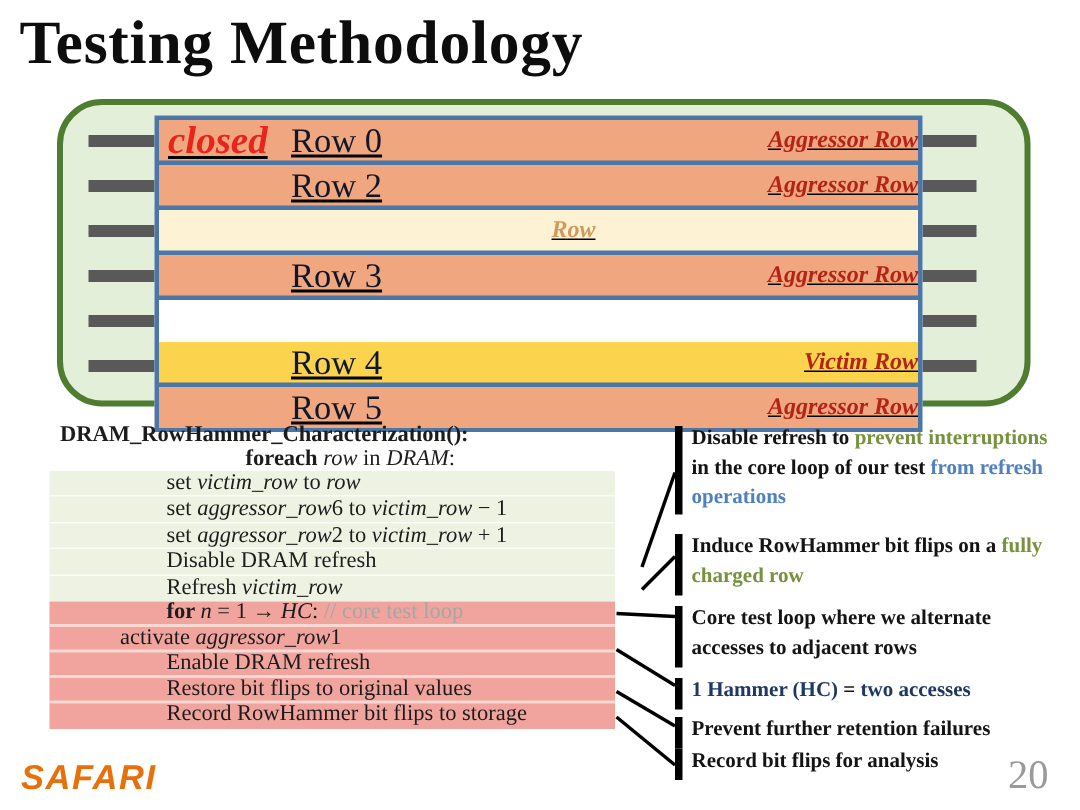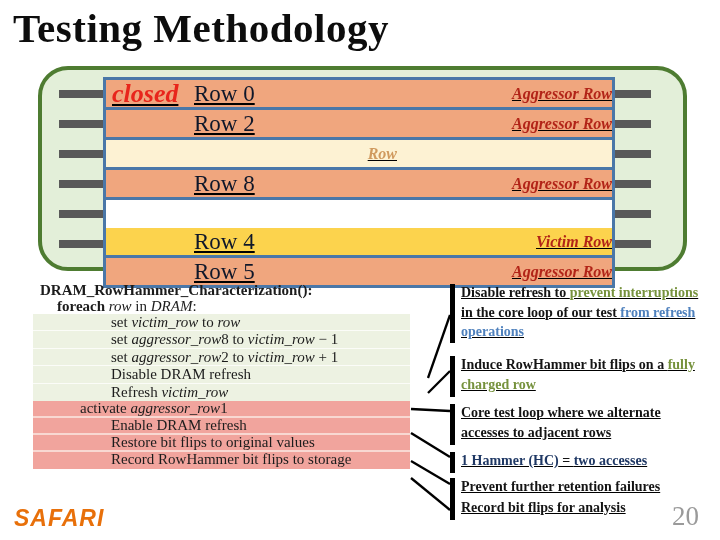--- a/index.html
+++ b/index.html
@@ -38,38 +38,38 @@
   .row-name{font-size:23px;color:#0f172a;line-height:27px;}
   .row-role{
     font-size:16px;font-weight:bold;font-style:italic;color:var(--label_dark_red);
     text-align:right;line-height:27px;
   }
   .row-role.dim{color:var(--row2_label);}
   
   .code{position:absolute;left:33px;top:282px;width:377px;font-size:15px;color:#1c1c1c;}
   .code-line{height:16px;line-height:16px;white-space:nowrap;}
   .code-line.h1{padding-left:7px;font-weight:bold;}
-  .code-line.h2{padding-left:24px;}
+  .code-line.h2{padding-left:24px;text-align:center;}
   .code-block .code-line{height:17.4px;line-height:17.4px;box-sizing:border-box;}
   .block-setup{background:var(--code_setup_bg);}
   .block-setup .code-line{border-bottom:1px solid rgba(255,255,255,0.75);}
   .block-setup .code-line:last-child{border-bottom:none;}
   .block-loop{background:var(--code_loop_bg);}
   .block-loop .code-line{height:17px;line-height:15px;padding-top:0;border-bottom:2px solid #f8d8d2;}
   .block-loop .code-line:last-child{border-bottom:none;}
   .lvl2{padding-left:78px;}
   .lvl3{padding-left:47px;}
   .seg-b{font-weight:bold;}
   .seg-i{font-style:italic;}
   .seg-cm{color:var(--comment_gray);}
   .seg-green{color:var(--ann_green);}
   .seg-blue{color:var(--ann_blue);}
   .seg-navy{color:var(--ann_navy);}
   
-  .annotation{position:absolute;left:450px;width:258px;text-decoration:underline;}
+  .annotation{position:absolute;left:450px;width:258px;}
   .annotation .bar{position:absolute;left:0;top:1px;width:5px;background:#000;}
   .annotation .txt{
     margin-left:11px;width:242px;font-size:14px;font-weight:bold;
     line-height:19.5px;color:#141414;
   }
   
   .connectors{position:absolute;left:0;top:0;pointer-events:none;}
   
   .logo{
     position:absolute;left:14px;top:505px;
@@ -110,46 +110,47 @@
       <span></span>
       <span class="row-name">Row 2</span>
       <span class="row-role">Aggressor Row</span>
     </div>
     <div class="dram-row r-cream">
       <span></span>
       <span class="row-role dim">Row</span>
     </div>
     <div class="dram-row r-salmon">
       <span></span>
-      <span class="row-name">Row 8</span>
+      <span class="row-name">Row 3</span>
       <span class="row-role">Aggressor Row</span>
     </div>
     <div class="dram-row r-yellow">
       <span></span>
       <span class="row-name">Row 4</span>
       <span class="row-role">Victim Row</span>
     </div>
     <div class="dram-row r-salmon">
       <span></span>
       <span class="row-name">Row 5</span>
       <span class="row-role">Aggressor Row</span>
     </div>
   </div>
 
   <div class="code">
     <div class="code-line h1"><span class="seg-b">DRAM_RowHammer_Characterization():</span></div>
     <div class="code-line h2"><span class="seg-b">foreach </span><span class="seg-i">row</span><span> in </span><span class="seg-i">DRAM</span><span>:</span></div>
     <div class="code-block block-setup">
       <div class="code-line lvl2"><span>set </span><span class="seg-i">victim_row</span><span> to </span><span class="seg-i">row</span></div>
-      <div class="code-line lvl2"><span>set </span><span class="seg-i">aggressor_row</span><span>8 to </span><span class="seg-i">victim_row</span><span> − 1</span></div>
+      <div class="code-line lvl2"><span>set </span><span class="seg-i">aggressor_row</span><span>6 to </span><span class="seg-i">victim_row</span><span> − 1</span></div>
       <div class="code-line lvl2"><span>set </span><span class="seg-i">aggressor_row</span><span>2 to </span><span class="seg-i">victim_row</span><span> + 1</span></div>
       <div class="code-line lvl2"><span>Disable DRAM refresh</span></div>
       <div class="code-line lvl2"><span>Refresh </span><span class="seg-i">victim_row</span></div>
     </div>
     <div class="code-block block-loop">
+      <div class="code-line lvl2"><span class="seg-b">for </span><span class="seg-i">n</span><span> = 1 → </span><span class="seg-i">HC</span><span>: </span><span class="seg-cm">// core test loop</span></div>
       <div class="code-line lvl3"><span>activate </span><span class="seg-i">aggressor_row</span><span>1</span></div>
       <div class="code-line lvl2"><span>Enable DRAM refresh</span></div>
       <div class="code-line lvl2"><span>Restore bit flips to original values</span></div>
       <div class="code-line lvl2"><span>Record RowHammer bit flips to storage</span></div>
     </div>
   </div>
 
   <svg class="connectors" width="720" height="540">
     <line x1="428" y1="378" x2="450" y2="315" stroke="#000" stroke-width="2.3"></line>
     <line x1="428" y1="393" x2="450" y2="371" stroke="#000" stroke-width="2.3"></line>

